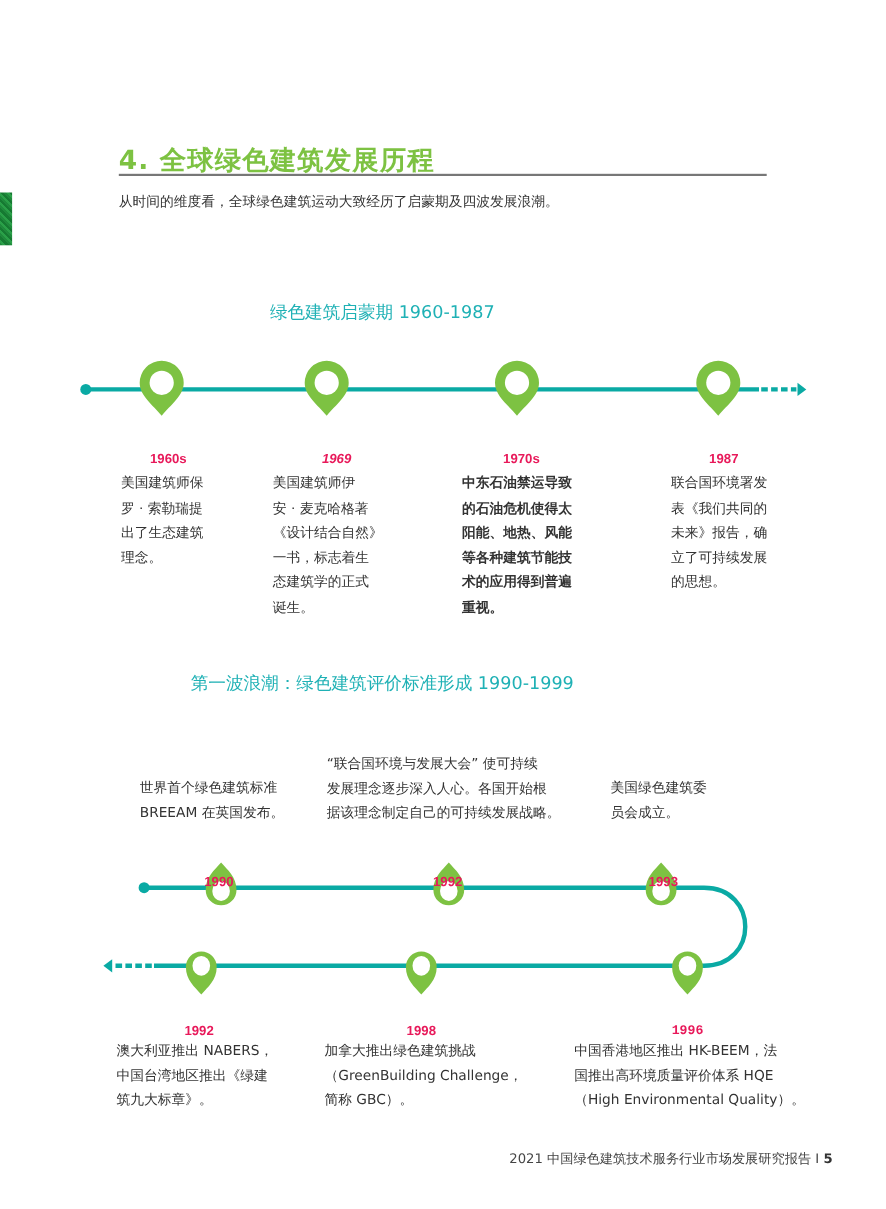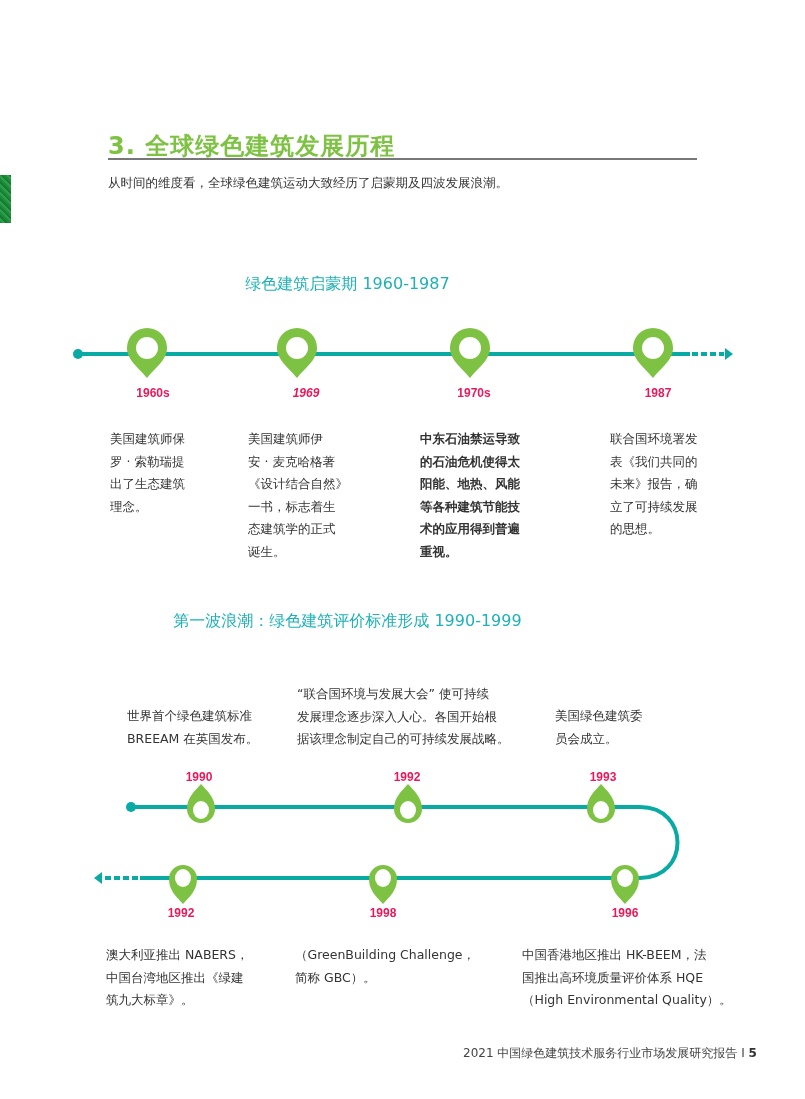--- a/index.html
+++ b/index.html
@@ -5,32 +5,32 @@
   * { margin: 0; padding: 0; box-sizing: border-box; }
   html, body { width: 805px; height: 1099px; background: #ffffff; overflow: hidden; }
   body { position: relative; font-family: "DejaVu Sans", "Liberation Sans", sans-serif; color: #333333; }
   .abs { position: absolute; }
   .green-strip { left: 0; top: 175px; width: 11px; height: 48px;
     background: repeating-linear-gradient(45deg, #1f8a3c 0 2px, #2aa048 2px 4px, #167a32 4px 6px); }
   .page-title { left: 108px; top: 130px; font-size: 24px; font-weight: bold; color: #7dc242; letter-spacing: 1px; white-space: nowrap; }
   .title-rule { left: 108px; top: 158px; width: 589px; height: 2px; background: #777777; }
   .intro { left: 108px; top: 175px; font-size: 12.5px; color: #333; white-space: nowrap; }
   .section-heading { left: 0; width: 695px; text-align: center; font-size: 16px; color: #1fb1b5; white-space: nowrap; }
-  .year { font-size: 12px; font-weight: bold; color: #e8195a; width: 80px; text-align: center; white-space: nowrap; font-family: "Liberation Sans", sans-serif; }
+  .year { font-size: 12px; font-weight: bold; color: #e8195a; width: 80px; text-align: center; white-space: nowrap; font-family: "Liberation Sans", sans-serif; margin-top: 24px; }
   .desc { font-size: 12.5px; line-height: 22.5px; color: #333; }
   .footer { left: 463px; top: 1045px; font-size: 12px; color: #444; white-space: nowrap; }
   .footer .pg { font-weight: bold; color: #333; }
   svg { position: absolute; left: 0; top: 0; }
 </style>
 </head>
 <body>
 
 <div class="abs green-strip"></div>
 
-<div class="abs page-title">3. 全球绿色建筑发展历程</div>
+<div class="abs page-title">4. 全球绿色建筑发展历程</div>
 <div class="abs title-rule"></div>
 <div class="abs intro">从时间的维度看，全球绿色建筑运动大致经历了启蒙期及四波发展浪潮。</div>
 
 <div class="abs section-heading" style="top:274px;">绿色建筑启蒙期 1960-1987</div>
 
 <svg width="805" height="1099">
 
   <g>
     <circle cx="78" cy="354" r="5" fill="#0aaaa4"></circle>
     <line x1="78" y1="354" x2="690" y2="354" stroke="#0aaaa4" stroke-width="4"></line>
@@ -139,28 +139,29 @@
   <div>美国绿色建筑委</div>
   <div>员会成立。</div>
 </div>
 
 <div class="abs year" style="left:159px; top:770px;">1990</div>
 <div class="abs year" style="left:367px; top:770px;">1992</div>
 <div class="abs year" style="left:563px; top:770px;">1993</div>
 
 <div class="abs year" style="left:141px; top:906px;">1992</div>
 <div class="abs year" style="left:343px; top:906px;">1998</div>
-<div class="abs year" style="left:585px; top:906px;">1996</div>
+<div class="abs year" style="left:585px; top:906px;font-family:Liberation Mono, monospace;">1996</div>
 
 <div class="abs desc" style="left:106px; top:944px; white-space:nowrap;">
   <div>澳大利亚推出 NABERS，</div>
   <div>中国台湾地区推出《绿建</div>
   <div>筑九大标章》。</div>
 </div>
 <div class="abs desc" style="left:295px; top:944px; white-space:nowrap;">
+  <div>加拿大推出绿色建筑挑战</div>
   <div>（GreenBuilding Challenge，</div>
   <div>简称 GBC）。</div>
 </div>
 <div class="abs desc" style="left:522px; top:944px; white-space:nowrap;">
   <div>中国香港地区推出 HK-BEEM，法</div>
   <div>国推出高环境质量评价体系 HQE</div>
   <div>（High Environmental Quality）。</div>
 </div>
 
 <div class="abs footer">

